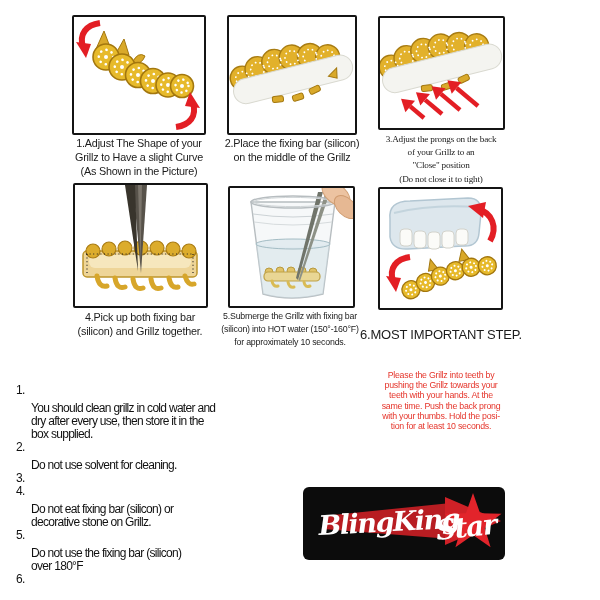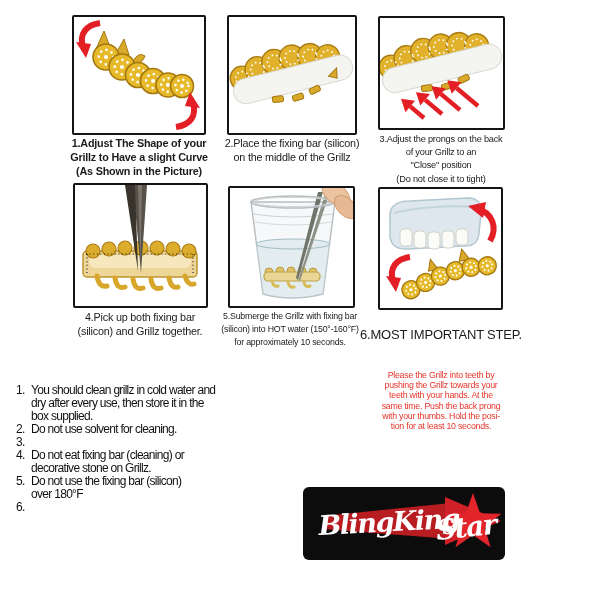--- a/index.html
+++ b/index.html
@@ -12,35 +12,35 @@
   .panel{
     position:absolute;background:#fff;border:2px solid #141414;border-radius:2px;
     overflow:hidden;box-sizing:border-box;
   }
   .panel svg{display:block;width:100%;height:100%;}
   .caption{
     position:absolute;text-align:center;white-space:pre-line;
     letter-spacing:-0.2px;color:#1b1b1b;
   }
   .cap-lg{font-size:10.8px;line-height:14px;}
-  .cap-md{font-size:9.2px;line-height:13.2px;}
+  .cap-md{font-size:9.2px;line-height:13.2px;font-family:Liberation Serif, serif;}
   .cap-sm{font-size:8.8px;line-height:13px;}
   .cap-head{font-size:13px;line-height:12px;}
   .warning{
     font-size:8.8px;line-height:10.2px;color:#e5352b;white-space:pre-line;
     letter-spacing:-0.25px;margin-top:11px;
   }
   .care-list{
     position:absolute;left:16px;top:384px;width:330px;
     margin:0;padding:0;list-style:none;
     font-size:12px;line-height:13px;letter-spacing:-0.7px;color:#111;
   }
   .care-list li{display:flex;}
   .care-list .num{flex:0 0 15px;}
-  .care-list .txt{white-space:pre-line;}
+  .care-list .txt{white-space:pre-line;margin-top:18px;}
   .logo{position:absolute;left:303px;top:487px;width:202px;height:73px;}
   .logo svg{display:block;width:100%;height:100%;}
 </style>
 </head>
 <body>
 
 <div class="panel" style="left:72px;top:15px;width:134px;height:120px;">
   <svg viewBox="0 0 130 116">
 
     <g>
@@ -299,21 +299,21 @@
       <path d="M14,34 C22,20 16,6 2,2" fill="none" stroke="#e31e24" stroke-width="6"></path>
       <polygon points="10,-5 -8,-1 7,11" fill="#e31e24"></polygon>
     </g>
     <g transform="translate(4,62)">
       <path d="M26,6 C12,8 5,17 9,30" fill="none" stroke="#e31e24" stroke-width="6"></path>
       <polygon points="2,25 12,41 17,27" fill="#e31e24"></polygon>
     </g>
   </svg>
 </div>
 
-<div class="caption cap-lg" style="left:49px;top:136px;width:180px;font-weight:bold;">1.Adjust The Shape of your
+<div class="caption cap-lg" style="left:49px;top:136px;width:180px;">1.Adjust The Shape of your
 Grillz to Have a slight Curve
 (As Shown in the Picture)</div>
 <div class="caption cap-lg" style="left:202px;top:136px;width:180px;">2.Place the fixing bar (silicon)
 on the middle of the Grillz</div>
 <div class="caption cap-md" style="left:352px;top:133px;width:178px;">3.Adjust the prongs on the back
 of your Grillz to an
 "Close" position
 (Do not close it to tight)</div>
 <div class="caption cap-lg" style="left:50px;top:310px;width:180px;">4.Pick up both fixing bar
 (silicon) and Grillz together.</div>
@@ -339,21 +339,21 @@
     </li>
   <li>
       <span class="num">2.</span>
       <span class="txt">Do not use solvent for cleaning.</span>
     </li>
   <li>
       <span class="num">3.</span>
     </li>
   <li>
       <span class="num">4.</span>
-      <span class="txt">Do not eat fixing bar (cleaning) or
+      <span class="txt">Do not eat fixing bar (silicon) or
 decorative stone on Grillz.</span>
     </li>
   <li>
       <span class="num">5.</span>
       <span class="txt">Do not use the fixing bar (silicon)
 over 180°F</span>
     </li>
   <li>
       <span class="num">6.</span>
     </li>

